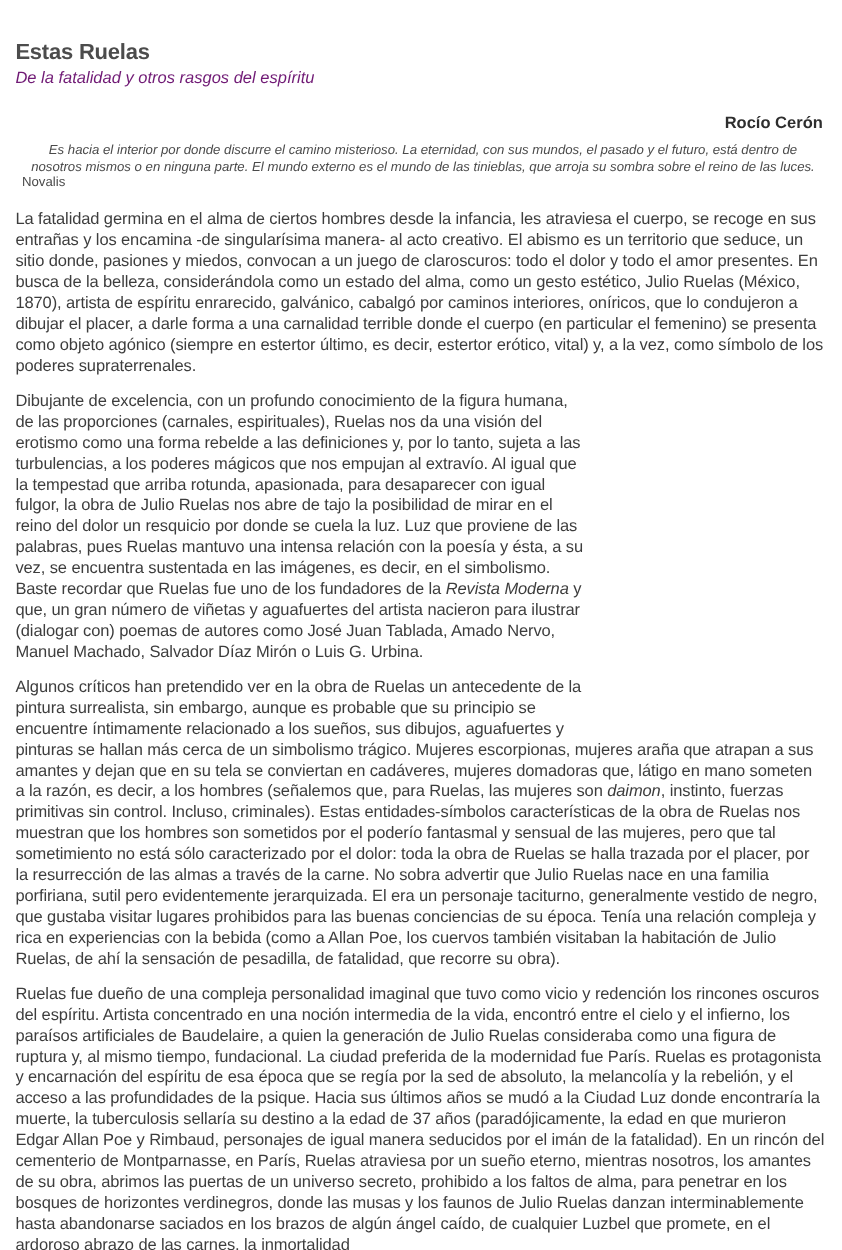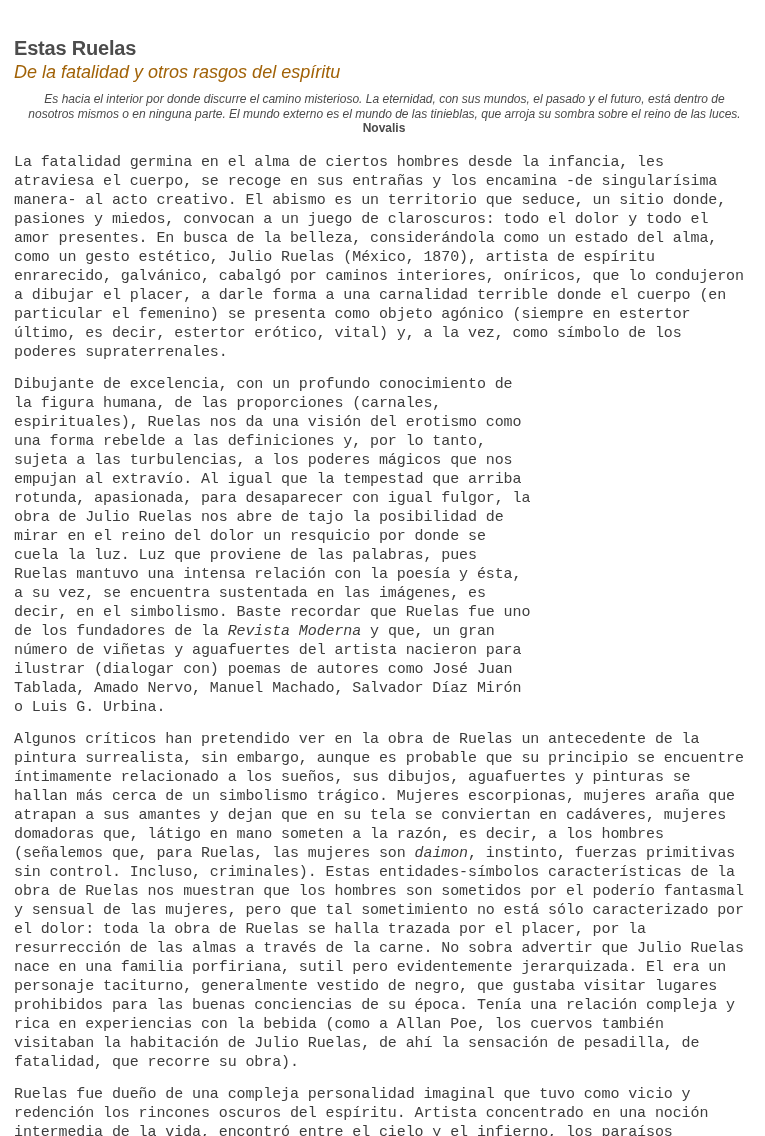--- a/index.html
+++ b/index.html
@@ -10,54 +10,55 @@
   }
   .masthead {
     text-align:right; font-weight:bold; font-size:17px;
     color:#2e2e2e; padding-right:3px; letter-spacing:-0.2px;
   }
   .title {
     font-size:20px; font-weight:bold; color:#4c4c4c;
     margin:23px 0 2px 0; letter-spacing:-0.2px;
   }
   .subtitle {
-    font-size:18px; font-style:italic; font-weight:normal;
-    color:#a16207; margin:0;
+    font-size:15px; font-style:italic; font-weight:normal;
+    color:#701a75; margin:0;
   }
   .byline {
     text-align:right; font-weight:bold; font-size:15px;
     color:#2e2e2e; margin-top:24px; padding-right:2px;
   }
   .epigraph {
     margin:9px 1px 0 6px; text-align:center;
     font-style:italic; font-size:12px; line-height:14.5px; color:#4a4a4a;
   }
   .epigraph-attrib {
-    text-align:center; font-style:normal; font-size:12px;
-    line-height:14.5px; color:#4a4a4a; padding-right:1px;font-weight:bold;
+    text-align:left; font-style:normal; font-size:12px;
+    line-height:14.5px; color:#4a4a4a; padding-right:1px;
   }
   .article {
     margin-top:17px; font-size:15px; line-height:19px;
     color:#3d3d3d; letter-spacing:-0.1px;
   }
-  .article p { margin:0 0 13px 0;font-family:Liberation Mono, monospace; }
+  .article p { margin:0 0 13px 0; }
   .article p:last-child { margin-bottom:0; }
   .img-spacer { float:right; width:216px; height:310px; background:#ffffff; }
   .seg-italic { font-style:italic; }
 </style>
 </head>
 <body>
 
 <div class="page">
 
 
   <h1 class="title">Estas Ruelas</h1>
 
   <h2 class="subtitle">De la fatalidad y otros rasgos del espíritu</h2>
 
+  <div class="byline">Rocío Cerón</div>
 
   <div class="epigraph">
     <div class="epigraph-text">Es hacia el interior por donde discurre el camino misterioso. La eternidad, con sus mundos, el pasado y el futuro, está dentro de nosotros mismos o en ninguna parte. El mundo externo es el mundo de las tinieblas, que arroja su sombra sobre el reino de las luces.</div>
     <div class="epigraph-attrib">Novalis</div>
   </div>
 
   <div class="article">
     <p><span>La fatalidad germina en el alma de ciertos hombres desde la infancia, les atraviesa el cuerpo, se recoge en sus entrañas y los encamina -de singularísima manera- al acto creativo. El abismo es un territorio que seduce, un sitio donde, pasiones y miedos, convocan a un juego de claroscuros: todo el dolor y todo el amor presentes. En busca de la belleza, considerándola como un estado del alma, como un gesto estético, Julio Ruelas (México, 1870), artista de espíritu enrarecido, galvánico, cabalgó por caminos interiores, oníricos, que lo condujeron a dibujar el placer, a darle forma a una carnalidad terrible donde el cuerpo (en particular el femenino) se presenta como objeto agónico (siempre en estertor último, es decir, estertor erótico, vital) y, a la vez, como símbolo de los poderes supraterrenales.</span></p>
     <p><span class="img-spacer"></span><span>Dibujante de excelencia, con un profundo conocimiento de la figura humana, de las proporciones (carnales, espirituales), Ruelas nos da una visión del erotismo como una forma rebelde a las definiciones y, por lo tanto, sujeta a las turbulencias, a los poderes mágicos que nos empujan al extravío. Al igual que la tempestad que arriba rotunda, apasionada, para desaparecer con igual fulgor, la obra de Julio Ruelas nos abre de tajo la posibilidad de mirar en el reino del dolor un resquicio por donde se cuela la luz. Luz que proviene de las palabras, pues Ruelas mantuvo una intensa relación con la poesía y ésta, a su vez, se encuentra sustentada en las imágenes, es decir, en el simbolismo. Baste recordar que Ruelas fue uno de los fundadores de la </span><span class="seg-italic">Revista Moderna</span><span> y que, un gran número de viñetas y aguafuertes del artista nacieron para ilustrar (dialogar con) poemas de autores como José Juan Tablada, Amado Nervo, Manuel Machado, Salvador Díaz Mirón o Luis G. Urbina.</span></p>
     <p><span>Algunos críticos han pretendido ver en la obra de Ruelas un antecedente de la pintura surrealista, sin embargo, aunque es probable que su principio se encuentre íntimamente relacionado a los sueños, sus dibujos, aguafuertes y pinturas se hallan más cerca de un simbolismo trágico. Mujeres escorpionas, mujeres araña que atrapan a sus amantes y dejan que en su tela se conviertan en cadáveres, mujeres domadoras que, látigo en mano someten a la razón, es decir, a los hombres (señalemos que, para Ruelas, las mujeres son </span><span class="seg-italic">daimon</span><span>, instinto, fuerzas primitivas sin control. Incluso, criminales). Estas entidades-símbolos características de la obra de Ruelas nos muestran que los hombres son sometidos por el poderío fantasmal y sensual de las mujeres, pero que tal sometimiento no está sólo caracterizado por el dolor: toda la obra de Ruelas se halla trazada por el placer, por la resurrección de las almas a través de la carne. No sobra advertir que Julio Ruelas nace en una familia porfiriana, sutil pero evidentemente jerarquizada. El era un personaje taciturno, generalmente vestido de negro, que gustaba visitar lugares prohibidos para las buenas conciencias de su época. Tenía una relación compleja y rica en experiencias con la bebida (como a Allan Poe, los cuervos también visitaban la habitación de Julio Ruelas, de ahí la sensación de pesadilla, de fatalidad, que recorre su obra).</span></p>

